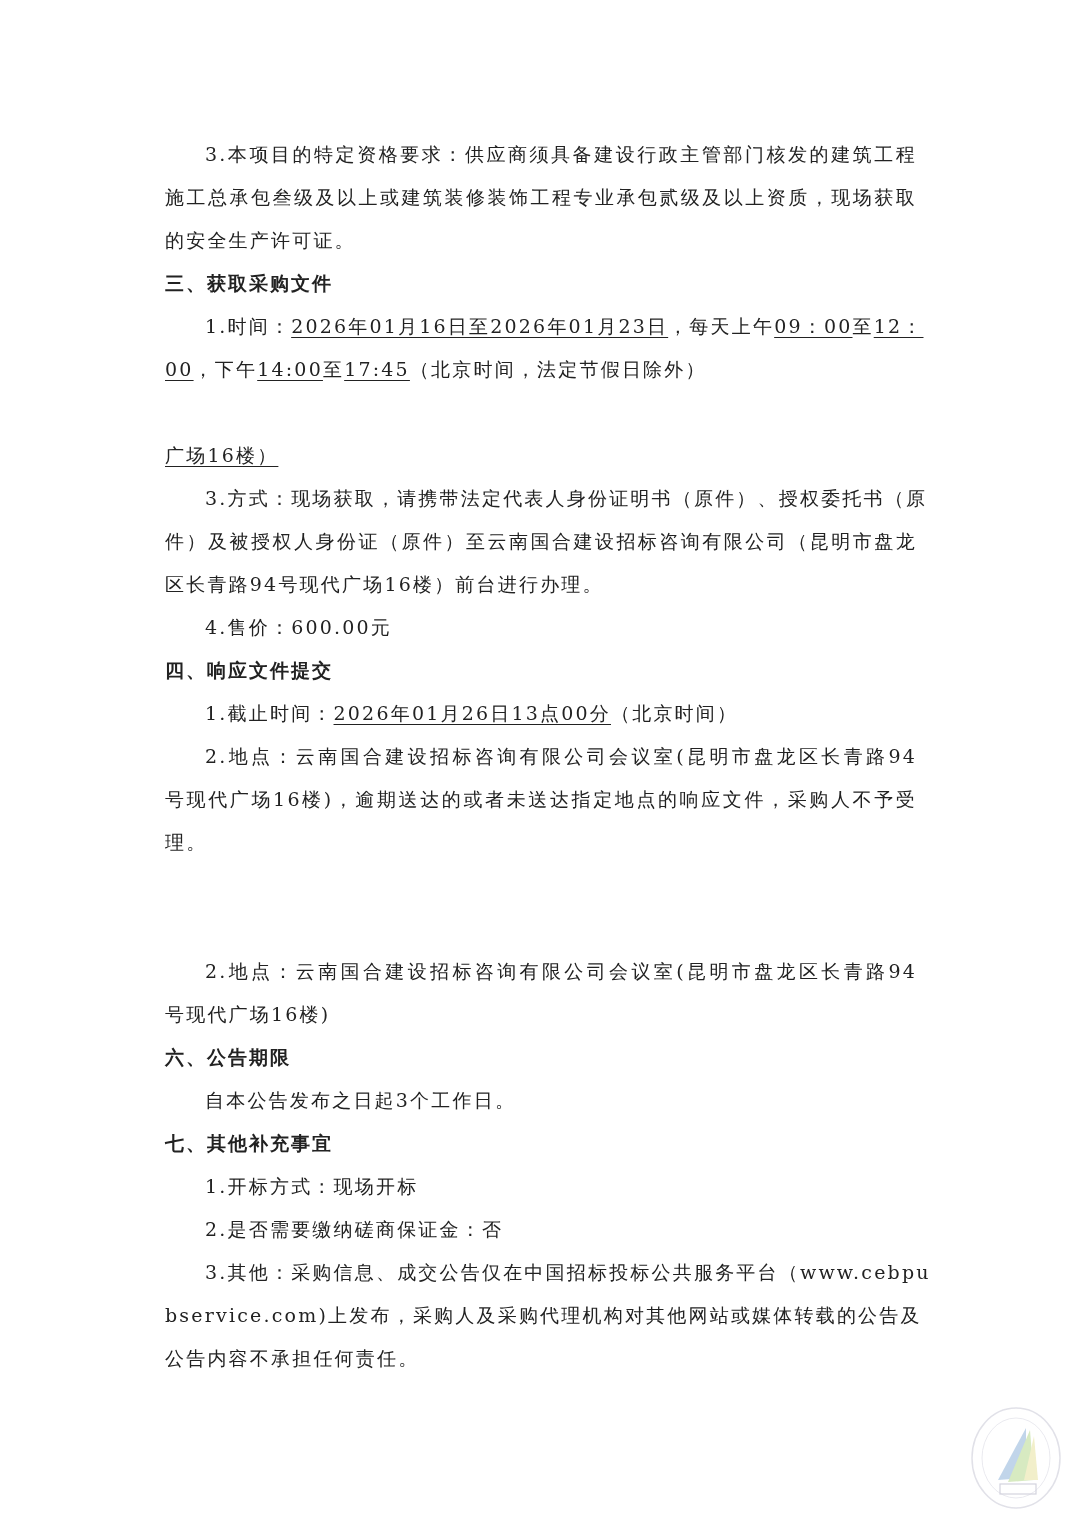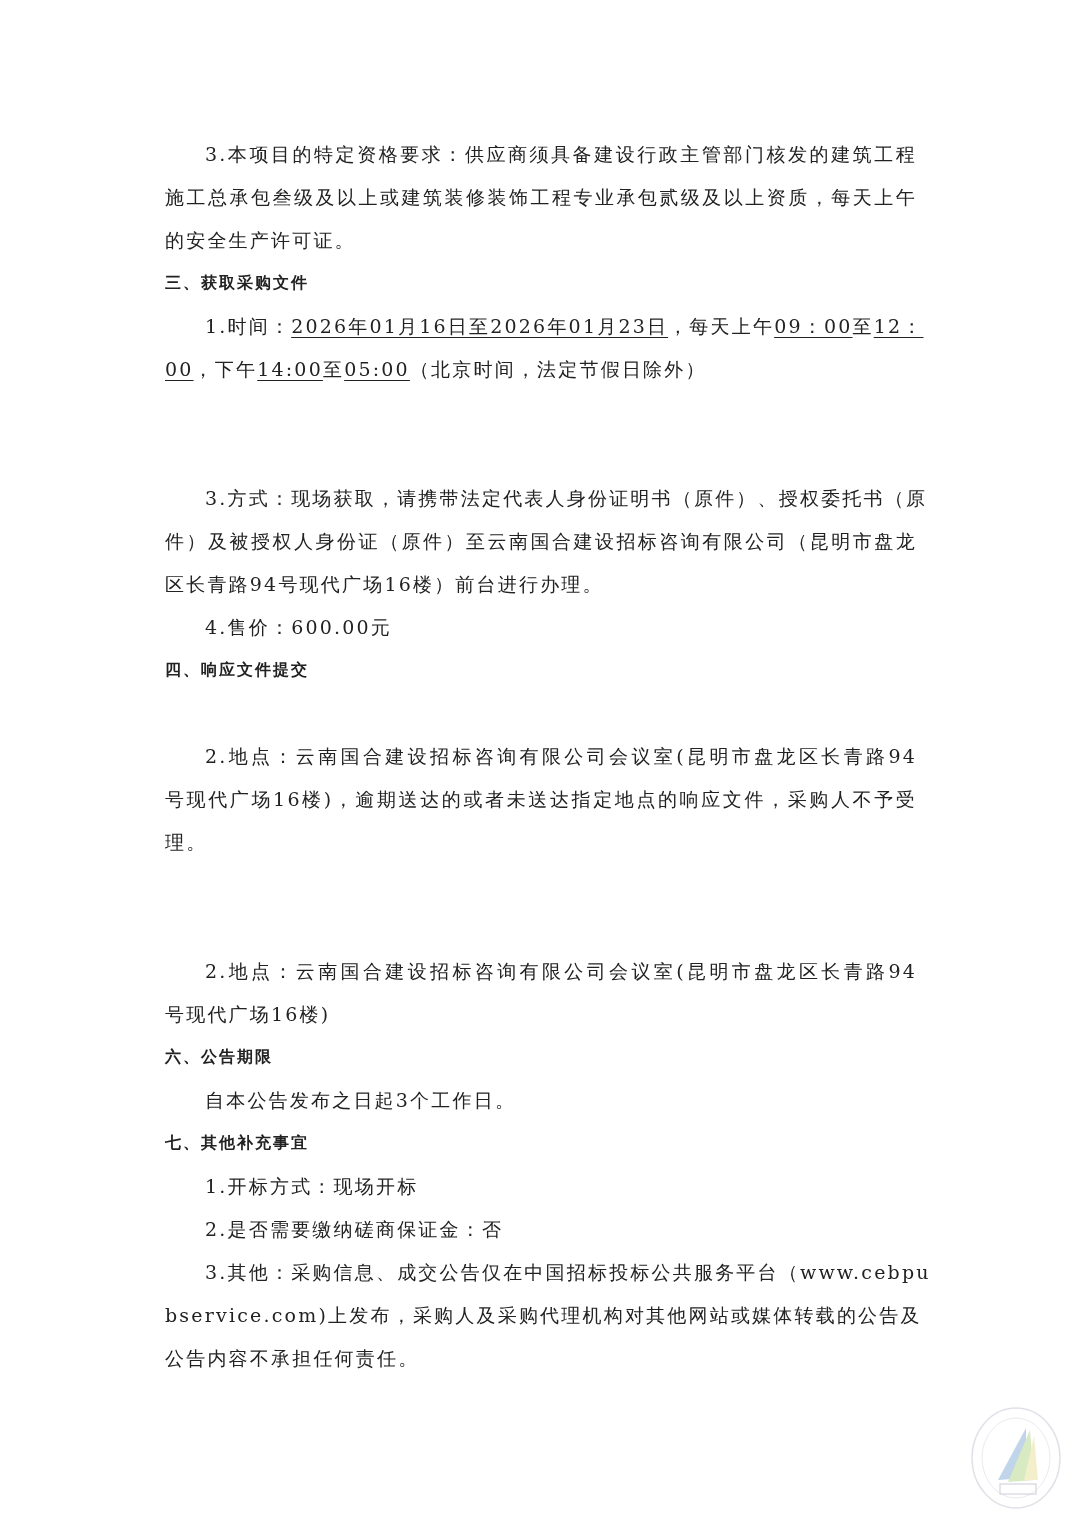--- a/index.html
+++ b/index.html
@@ -2,52 +2,58 @@
 <html><head>
   <meta charset="utf-8">
   <style>
     html, body { margin:0; padding:0; background:#ffffff; }
     body { width:1080px; height:1527px; position:relative; overflow:hidden;
       font-family:"DejaVu Serif","Liberation Serif",serif; color:#222; }
     .page { position:absolute; left:0; top:0; width:1080px; height:1527px; }
     .line { position:absolute; left:165px; width:752px; font-size:19px; line-height:28px;
       white-space:nowrap; letter-spacing:2.2px; }
     .ind { left:205px; width:712px; }
-    .hd { font-family:"DejaVu Sans","Liberation Sans",sans-serif; font-weight:bold; font-size:16px; letter-spacing:2px; }
+    .hd { font-family:"DejaVu Sans","Liberation Sans",sans-serif; font-weight:bold; font-size:19px; letter-spacing:2px; }
     u { text-decoration:underline; text-underline-offset:4px; text-decoration-thickness:1px; }
     .just { text-align:justify; text-align-last:justify; }
     .logo { position:absolute; left:968px; top:1400px; width:96px; height:112px; opacity:0.55; }
   </style>
 </head>
 <body>
 
 <div class="page">
 
   <div class="line ind just" style="top:140px">3.本项目的特定资格要求：供应商须具备建设行政主管部门核发的建筑工程</div>
-  <div class="line just" style="top:183px">施工总承包叁级及以上或建筑装修装饰工程专业承包贰级及以上资质，每天上午</div>
+  <div class="line just" style="top:183px">施工总承包叁级及以上或建筑装修装饰工程专业承包贰级及以上资质，现场获取</div>
   <div class="line" style="top:226px">的安全生产许可证。</div>
 
   <div class="line hd" style="top:269px">三、获取采购文件</div>
 
   <div class="line ind" style="top:312px">
     <span>1.时间：</span><u>2026年01月16日至2026年01月23日</u><span>，每天上午</span><u>09：00</u><span>至</span><u>12：</u>
   </div>
   <div class="line" style="top:355px">
-    <u>00</u><span>，下午</span><u>14:00</u><span>至</span><u>05:00</u><span>（北京时间，法定节假日除外）</span>
+    <u>00</u><span>，下午</span><u>14:00</u><span>至</span><u>17:45</u><span>（北京时间，法定节假日除外）</span>
   </div>
 
+  <div class="line" style="top:441px">
+    <u>广场16楼）</u>
+  </div>
 
   <div class="line ind just" style="top:484px">3.方式：现场获取，请携带法定代表人身份证明书（原件）、授权委托书（原</div>
   <div class="line just" style="top:527px">件）及被授权人身份证（原件）至云南国合建设招标咨询有限公司（昆明市盘龙</div>
   <div class="line" style="top:570px">区长青路94号现代广场16楼）前台进行办理。</div>
 
   <div class="line ind" style="top:613px">4.售价：600.00元</div>
 
   <div class="line hd" style="top:656px">四、响应文件提交</div>
 
+  <div class="line ind" style="top:699px">
+    <span>1.截止时间：</span><u>2026年01月26日13点00分</u><span>（北京时间）</span>
+  </div>
 
   <div class="line ind just" style="top:742px">2.地点：云南国合建设招标咨询有限公司会议室(昆明市盘龙区长青路94</div>
   <div class="line just" style="top:785px">号现代广场16楼)，逾期送达的或者未送达指定地点的响应文件，采购人不予受</div>
   <div class="line" style="top:828px">理。</div>
 
 
 
   <div class="line ind just" style="top:957px">2.地点：云南国合建设招标咨询有限公司会议室(昆明市盘龙区长青路94</div>
   <div class="line" style="top:1000px">号现代广场16楼)</div>
 

